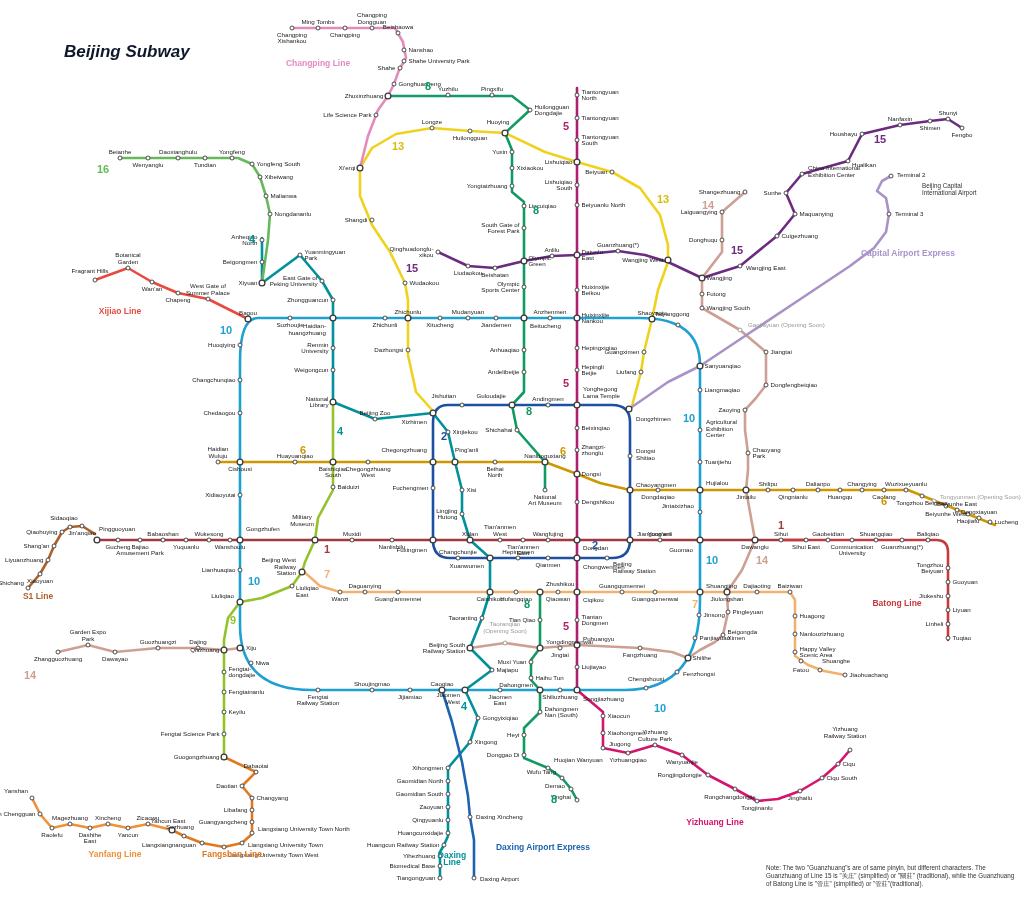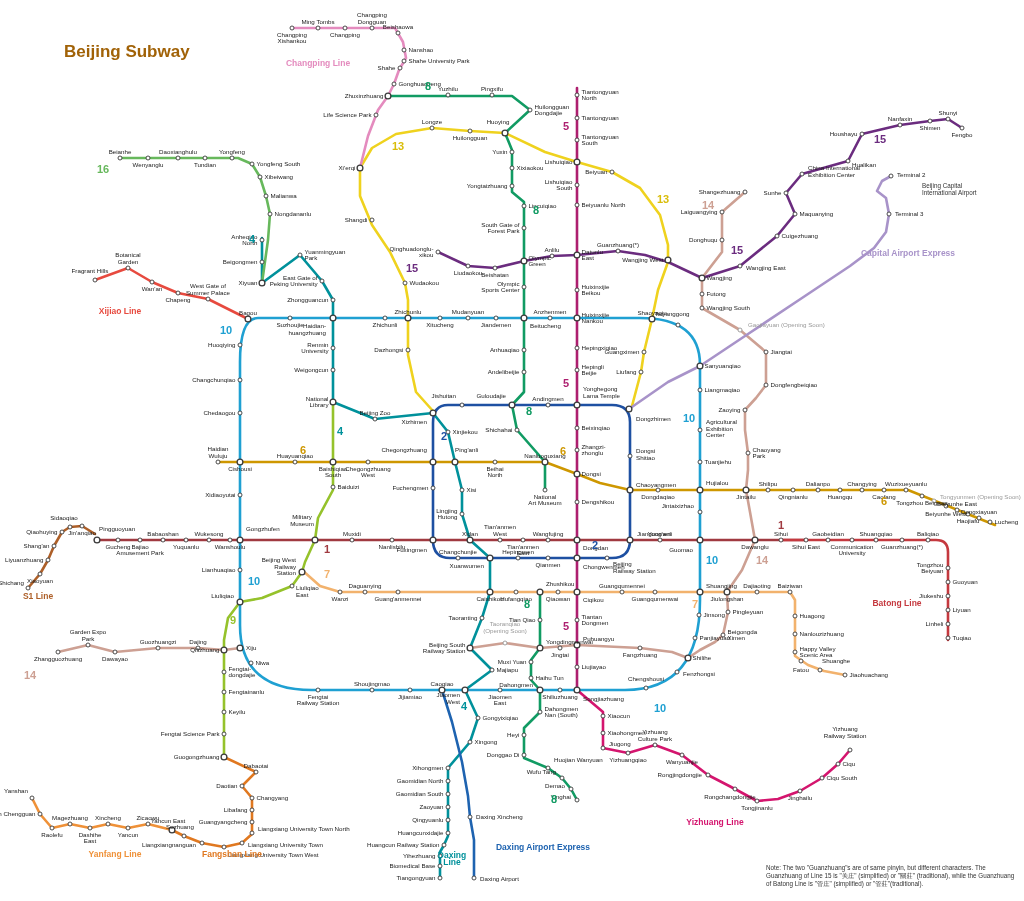--- a/index.html
+++ b/index.html
@@ -1,20 +1,20 @@
 <!DOCTYPE html>
 <html><head>
 <meta charset="utf-8">
 <style>
   html,body{margin:0;padding:0;background:#fff;}
   .canvas{position:relative;width:1024px;height:901px;background:#fff;overflow:hidden;
           font-family:"Liberation Sans",sans-serif;}
   .canvas svg{position:absolute;left:0;top:0;width:1024px;height:901px;
               font-family:"Liberation Sans",sans-serif;}
-  .map-title{position:absolute;left:64px;top:42px;font-size:17px;font-weight:bold;color:#a16207;margin:0;}
+  .map-title{position:absolute;left:64px;top:42px;font-size:17px;font-weight:bold;color:#0f172a;margin:0;font-style:italic;}
   .map-note{position:absolute;left:766px;top:864px;width:252px;font-size:6.3px;line-height:1.3;color:#333;}
 </style>
 </head>
 <body>
 
 <div class="canvas">
   <h1 class="map-title">Beijing Subway</h1>
   <svg viewBox="0 0 1024 901" xmlns="http://www.w3.org/2000/svg" aria-label="Beijing Subway network map">
       <g>
         <path d="M 95,540 H 806" fill="none" stroke="#A03A40" stroke-width="2.6" stroke-linecap="round" stroke-linejoin="round"></path>

